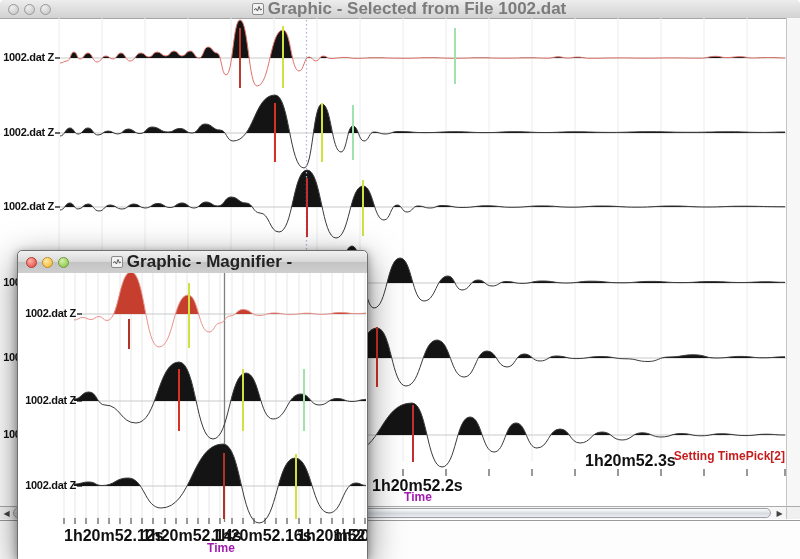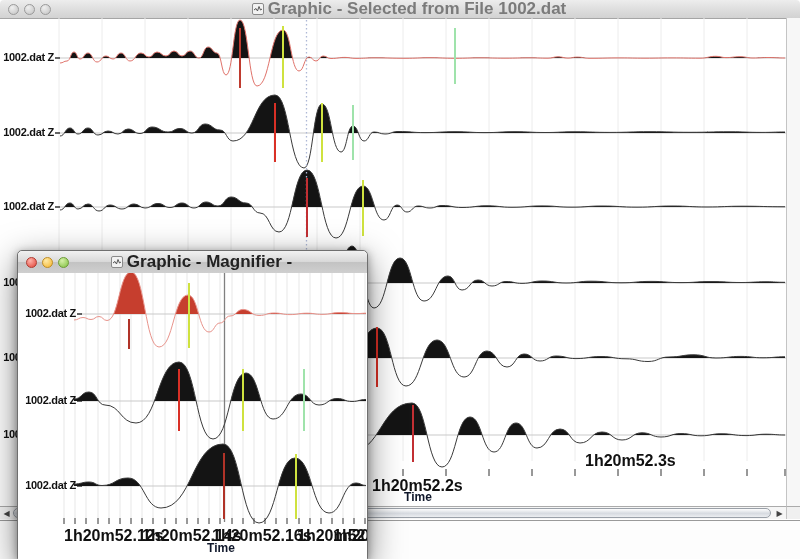--- a/index.html
+++ b/index.html
@@ -21,21 +21,21 @@
   .light.yellow{background:radial-gradient(circle at 35% 30%,#ffeaa6,#f3b32c);border:1px solid #c08d22;}
   .light.green{background:radial-gradient(circle at 35% 30%,#d6f0a8,#7ebf3f);border:1px solid #6d9c36;}
   .titletext{position:absolute;left:0;top:0;width:100%;height:100%;display:flex;align-items:center;
     justify-content:center;font-size:17px;white-space:nowrap;padding-left:9px;}
   #main-titlebar .titletext{color:#7b7b7b;font-weight:600;}
   #mag-titlebar .titletext{color:#222;font-weight:600;justify-content:center;}
   .proxy-icon{display:inline-block;width:12px;height:12px;margin-right:4px;vertical-align:-2px;}
   .tracelabel{position:absolute;font-size:11px;font-weight:700;color:#111;width:54px;text-align:right;
     white-space:nowrap;overflow:hidden;letter-spacing:-0.3px;}
   .axislabel{position:absolute;font-size:16px;font-weight:700;color:#111;white-space:nowrap;}
-  .axistitle{position:absolute;font-size:12px;font-weight:700;color:#0f172a;text-align:center;}
+  .axistitle{position:absolute;font-size:12px;font-weight:700;color:#a21caf;text-align:center;}
   #status-text{position:absolute;left:630px;top:449px;width:155px;text-align:right;
     font-size:12px;font-weight:700;color:#c41d1d;}
   
   #hscroll{position:absolute;left:0;top:506px;width:786px;height:13px;background:#f6f6f6;
     border-top:1px solid #ababab;box-sizing:border-box;}
   #hthumb{position:absolute;left:13px;top:1px;width:758px;height:10px;border-radius:6px;
     background:linear-gradient(#fdfdfd,#d7dbe1 55%,#eceef1);border:1px solid #9aa0a8;box-sizing:border-box;}
   .scroll-arrow{position:absolute;top:0;width:13px;height:12px;font-size:8px;color:#444;
     display:flex;align-items:center;justify-content:center;}
   #vscroll{position:absolute;left:786px;top:18px;width:14px;height:488px;background:#f7f7f7;
@@ -161,20 +161,21 @@
     <div class="tracelabel" style="left:0;top:126px">1002.dat Z</div>
     <div class="tracelabel" style="left:0;top:200px">1002.dat Z</div>
     <div class="tracelabel" style="left:0;top:276px">1002.dat Z</div>
     <div class="tracelabel" style="left:0;top:351px">1002.dat Z</div>
     <div class="tracelabel" style="left:0;top:428px">1002.dat Z</div>
 
     <div class="axislabel" style="left:372px;top:477px">1h20m52.2s</div>
     <div class="axislabel" style="left:585px;top:452px">1h20m52.3s</div>
     <div class="axistitle" style="left:393px;top:490px;width:50px">Time</div>
 
+    <div id="status-text">Setting TimePick[2]</div>
 
     <div id="hscroll">
       <div class="scroll-arrow" style="left:0">◀</div>
       <div id="hthumb"></div>
       <div class="scroll-arrow" style="left:773px">▶</div>
     </div>
     <div id="vscroll"></div>
     <div id="scroll-corner"></div>
   </div>
 

